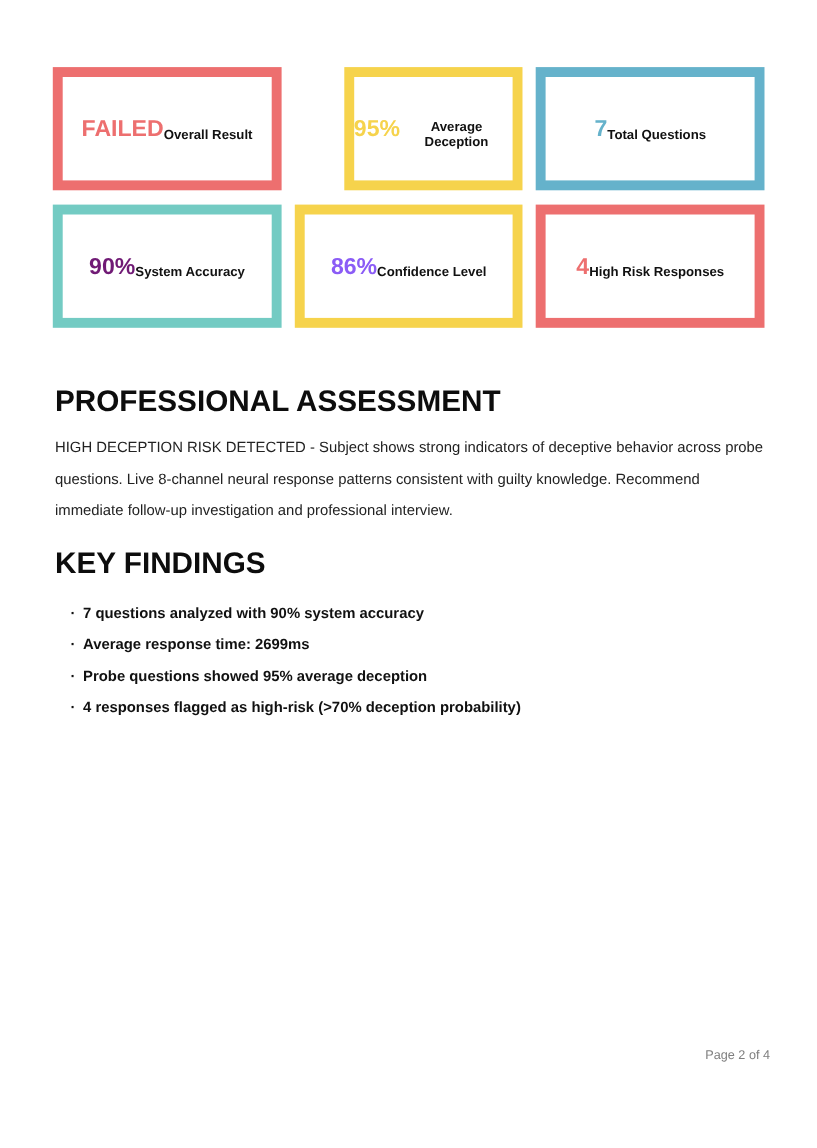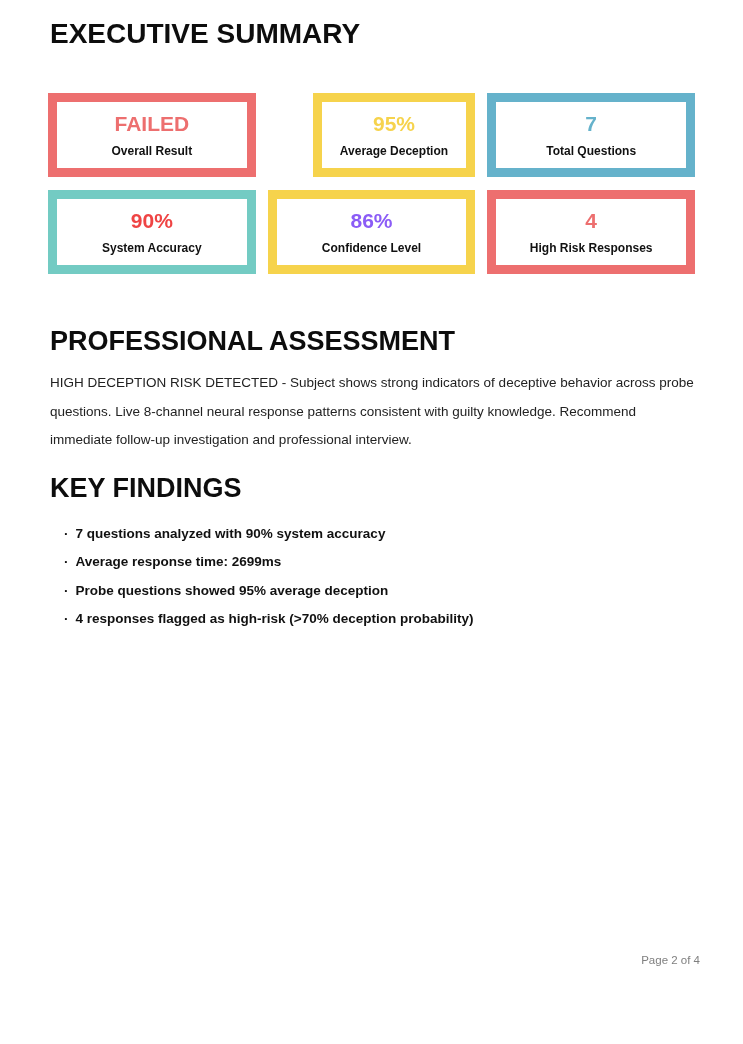--- a/index.html
+++ b/index.html
@@ -17,25 +17,25 @@
 
   .cards {
     margin-top: 43px;
     display: grid;
     grid-template-columns: repeat(3, 1fr);
     column-gap: 12px;
     row-gap: 13px;
   }
   .card {
     border: 9px solid #ccc;
-    height: 84px;
+    height: 112px;
     box-sizing: border-box;
     background: #fff;
     display: flex;
-    flex-direction: column;
+    flex-direction: row;
     align-items: center;
     justify-content: center;
     text-align: center;
   }
   .card-value { font-size: 21px; font-weight: bold; line-height: 1; }
   .card-label { font-size: 12px; font-weight: bold; color: #111; margin-top: 10px; }
 
   h2.section-heading { font-size: 27px; font-weight: bold; margin: 0; color: #0d0d0d; }
   .assessment h2 { margin: 52px 0 0 2px; }
   .assessment p {
@@ -62,40 +62,39 @@
     top: 954px;
     font-size: 11.5px;
     color: #7f7f7f;
   }
 </style>
 </head>
 <body>
 
 <div class="sheet">
 
-  <h1 class="page-title">EXECUTIVE SUMMARY</h1>
 
   <div class="cards" id="cards">
     <div class="card" style="border-color: rgb(237, 111, 111);">
       <div class="card-value" style="color: rgb(237, 111, 111);">FAILED</div>
       <div class="card-label">Overall Result</div>
     </div>
 
     <div class="card" style="border-color: rgb(246, 211, 76); margin-left: 45px;">
       <div class="card-value" style="color: rgb(246, 211, 76);">95%</div>
       <div class="card-label">Average Deception</div>
     </div>
 
     <div class="card" style="border-color: rgb(101, 178, 203);">
       <div class="card-value" style="color: rgb(101, 178, 203);">7</div>
       <div class="card-label">Total Questions</div>
     </div>
 
     <div class="card" style="border-color: rgb(115, 203, 195);">
-      <div class="card-value" style="color: #ef4444;">90%</div>
+      <div class="card-value" style="color: #701a75;">90%</div>
       <div class="card-label">System Accuracy</div>
     </div>
 
     <div class="card" style="border-color: rgb(246, 211, 76);">
       <div class="card-value" style="color: #8b5cf6;">86%</div>
       <div class="card-label">Confidence Level</div>
     </div>
 
     <div class="card" style="border-color: rgb(237, 111, 111);">
       <div class="card-value" style="color: rgb(237, 111, 111);">4</div>

